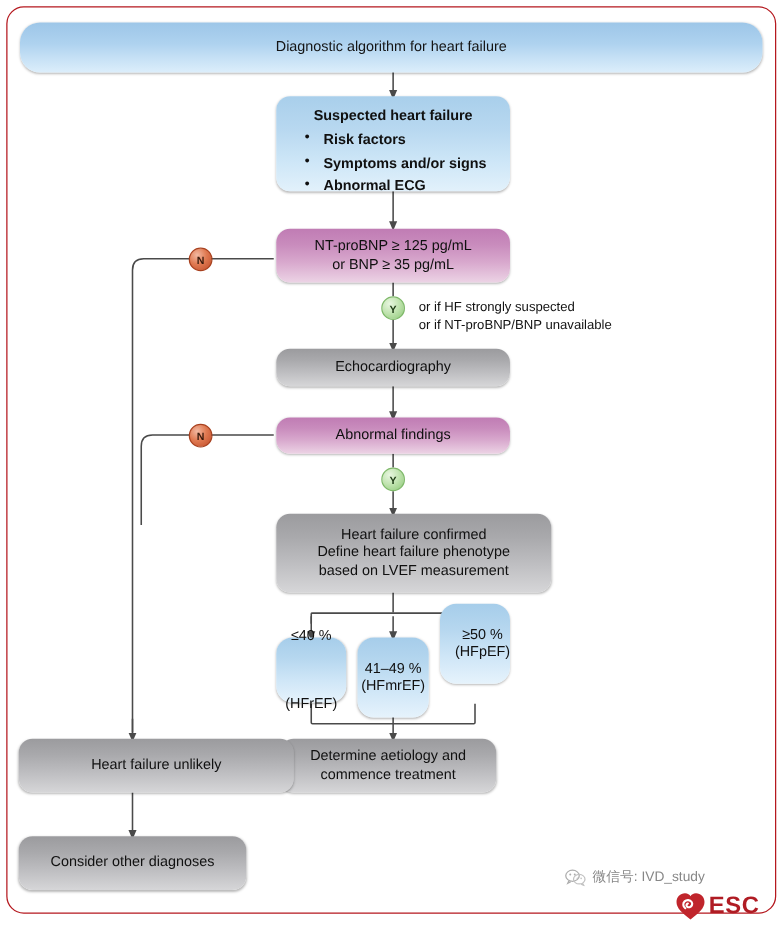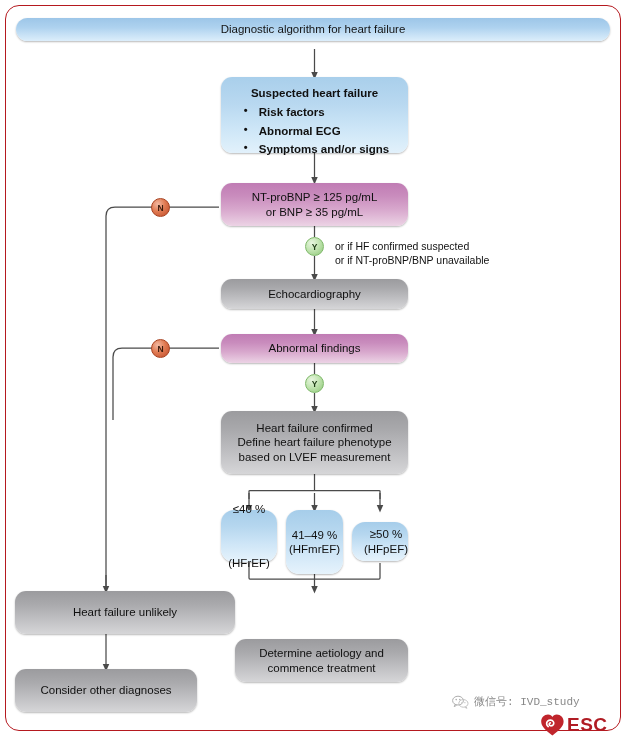--- a/index.html
+++ b/index.html
@@ -117,21 +117,21 @@
   }
   
   #wechat{
     position:absolute;
     left:452px; top:694px;
     display:flex;align-items:center;gap:5px;
     font-size:11px;
     color:#6d6d6d;
     opacity:.82;
   }
-  #wechat .wx-label{font-family:Liberation Mono, monospace;}
+  #wechat .wx-label{font-family:Liberation Sans, sans-serif;}
   
   #esc{
     position:absolute;
     left:540px; top:713px;
     display:flex;align-items:center;gap:2px;
   }
   #esc .esc-text{
     font-size:19px;
     font-weight:bold;
     letter-spacing:.5px;
@@ -179,66 +179,66 @@
       <line x1="314.5" y1="493" x2="314.5" y2="509" marker-end="url(#ah)"></line>
       <line x1="380" y1="493" x2="380" y2="509" marker-end="url(#ah)"></line>
 
       <path d="M249,563 L249,578 Q249,579 250,579 L379,579 Q380,579 380,578 L380,563"></path>
       <line x1="314.5" y1="569" x2="314.5" y2="590" marker-end="url(#ah)"></line>
 
       <line x1="106" y1="634" x2="106" y2="668" marker-end="url(#ah)"></line>
     </g>
   </svg>
 
-  <div class="node banner" style="left:16px;top:18px;width:594px;height:23px;text-align:center;">
+  <div class="node banner" style="left:16px;top:18px;width:594px;height:40px;text-align:center;">
     <span>Diagnostic algorithm for heart failure</span>
   </div>
 
   <div class="node blue" style="left:221px;top:77px;width:187px;height:76px;justify-content:flex-start;padding-top:9px;">
     <span class="hdr">Suspected heart failure</span>
     <ul class="bullets">
       <li>Risk factors</li>
+      <li>Symptoms and/or signs</li>
       <li>Abnormal ECG</li>
-      <li>Symptoms and/or signs</li>
     </ul>
   </div>
 
   <div class="node purple" style="left:221px;top:183px;width:187px;height:43px;">
     <span class="bold">NT-proBNP ≥ 125 pg/mL</span>
     <span class="bold">or BNP ≥ 35 pg/mL</span>
   </div>
 
   <div class="node grey" style="left:221px;top:279px;width:187px;height:30px;">
     <span>Echocardiography</span>
   </div>
 
   <div class="node purple" style="left:221px;top:334px;width:187px;height:29px;">
     <span class="bold">Abnormal findings</span>
   </div>
 
-  <div class="node grey" style="left:221px;top:411px;width:187px;height:63px;">
+  <div class="node grey" style="left:221px;top:411px;width:220px;height:63px;">
     <span class="bold">Heart failure confirmed</span>
     <span class="bold">Define heart failure phenotype</span>
     <span class="bold">based on LVEF measurement</span>
   </div>
 
   <div class="node blue-sm" style="left:221px;top:510px;width:56px;height:52px;gap:40px;">
     <span class="bold">≤40 %</span>
     <span class="bold">(HFrEF)</span>
   </div>
   <div class="node blue-sm" style="left:286px;top:510px;width:57px;height:64px;">
     <span class="bold">41–49 %</span>
     <span class="bold">(HFmrEF)</span>
   </div>
-  <div class="node blue-sm" style="left:352px;top:522px;width:56px;height:39px;padding-left:12px;">
+  <div class="node blue-sm" style="left:352px;top:483px;width:56px;height:64px;padding-left:12px;">
     <span class="bold">≥50 %</span>
     <span class="bold">(HFpEF)</span>
   </div>
 
-  <div class="node grey" style="left:235px;top:591px;width:173px;height:43px;margin-top:48px;">
+  <div class="node grey" style="left:224px;top:591px;width:173px;height:43px;">
     <span>Determine aetiology and</span>
     <span>commence treatment</span>
   </div>
 
   <div class="node grey" style="left:15px;top:591px;width:220px;height:43px;">
     <span>Heart failure unlikely</span>
   </div>
   <div class="node grey" style="left:15px;top:669px;width:182px;height:43px;">
     <span>Consider other diagnoses</span>
   </div>
@@ -250,21 +250,21 @@
     <span>N</span>
   </div>
   <div class="circ circ-y" style="left:305px;top:237px;">
     <span>Y</span>
   </div>
   <div class="circ circ-y" style="left:305px;top:374px;">
     <span>Y</span>
   </div>
 
   <div class="note" style="left:335px;top:239px;">
-    <div>or if HF confirmed suspected</div>
+    <div>or if HF strongly suspected</div>
     <div>or if NT-proBNP/BNP unavailable</div>
   </div>
 
   <div id="wechat">
     <svg width="17" height="14" viewBox="0 0 17 14">
       <ellipse cx="6" cy="5.6" rx="5.4" ry="4.4" fill="none" stroke="#9a9a9a" stroke-width="1"></ellipse>
       <path d="M3.2,9.4 L2.2,11.6 L4.6,10.3" fill="none" stroke="#9a9a9a" stroke-width="1"></path>
       <circle cx="4.2" cy="4.6" r=".8" fill="#9a9a9a"></circle>
       <circle cx="7.8" cy="4.6" r=".8" fill="#9a9a9a"></circle>
       <ellipse cx="11.4" cy="8.4" rx="4.6" ry="3.8" fill="none" stroke="#b5b5b5" stroke-width="1"></ellipse>

